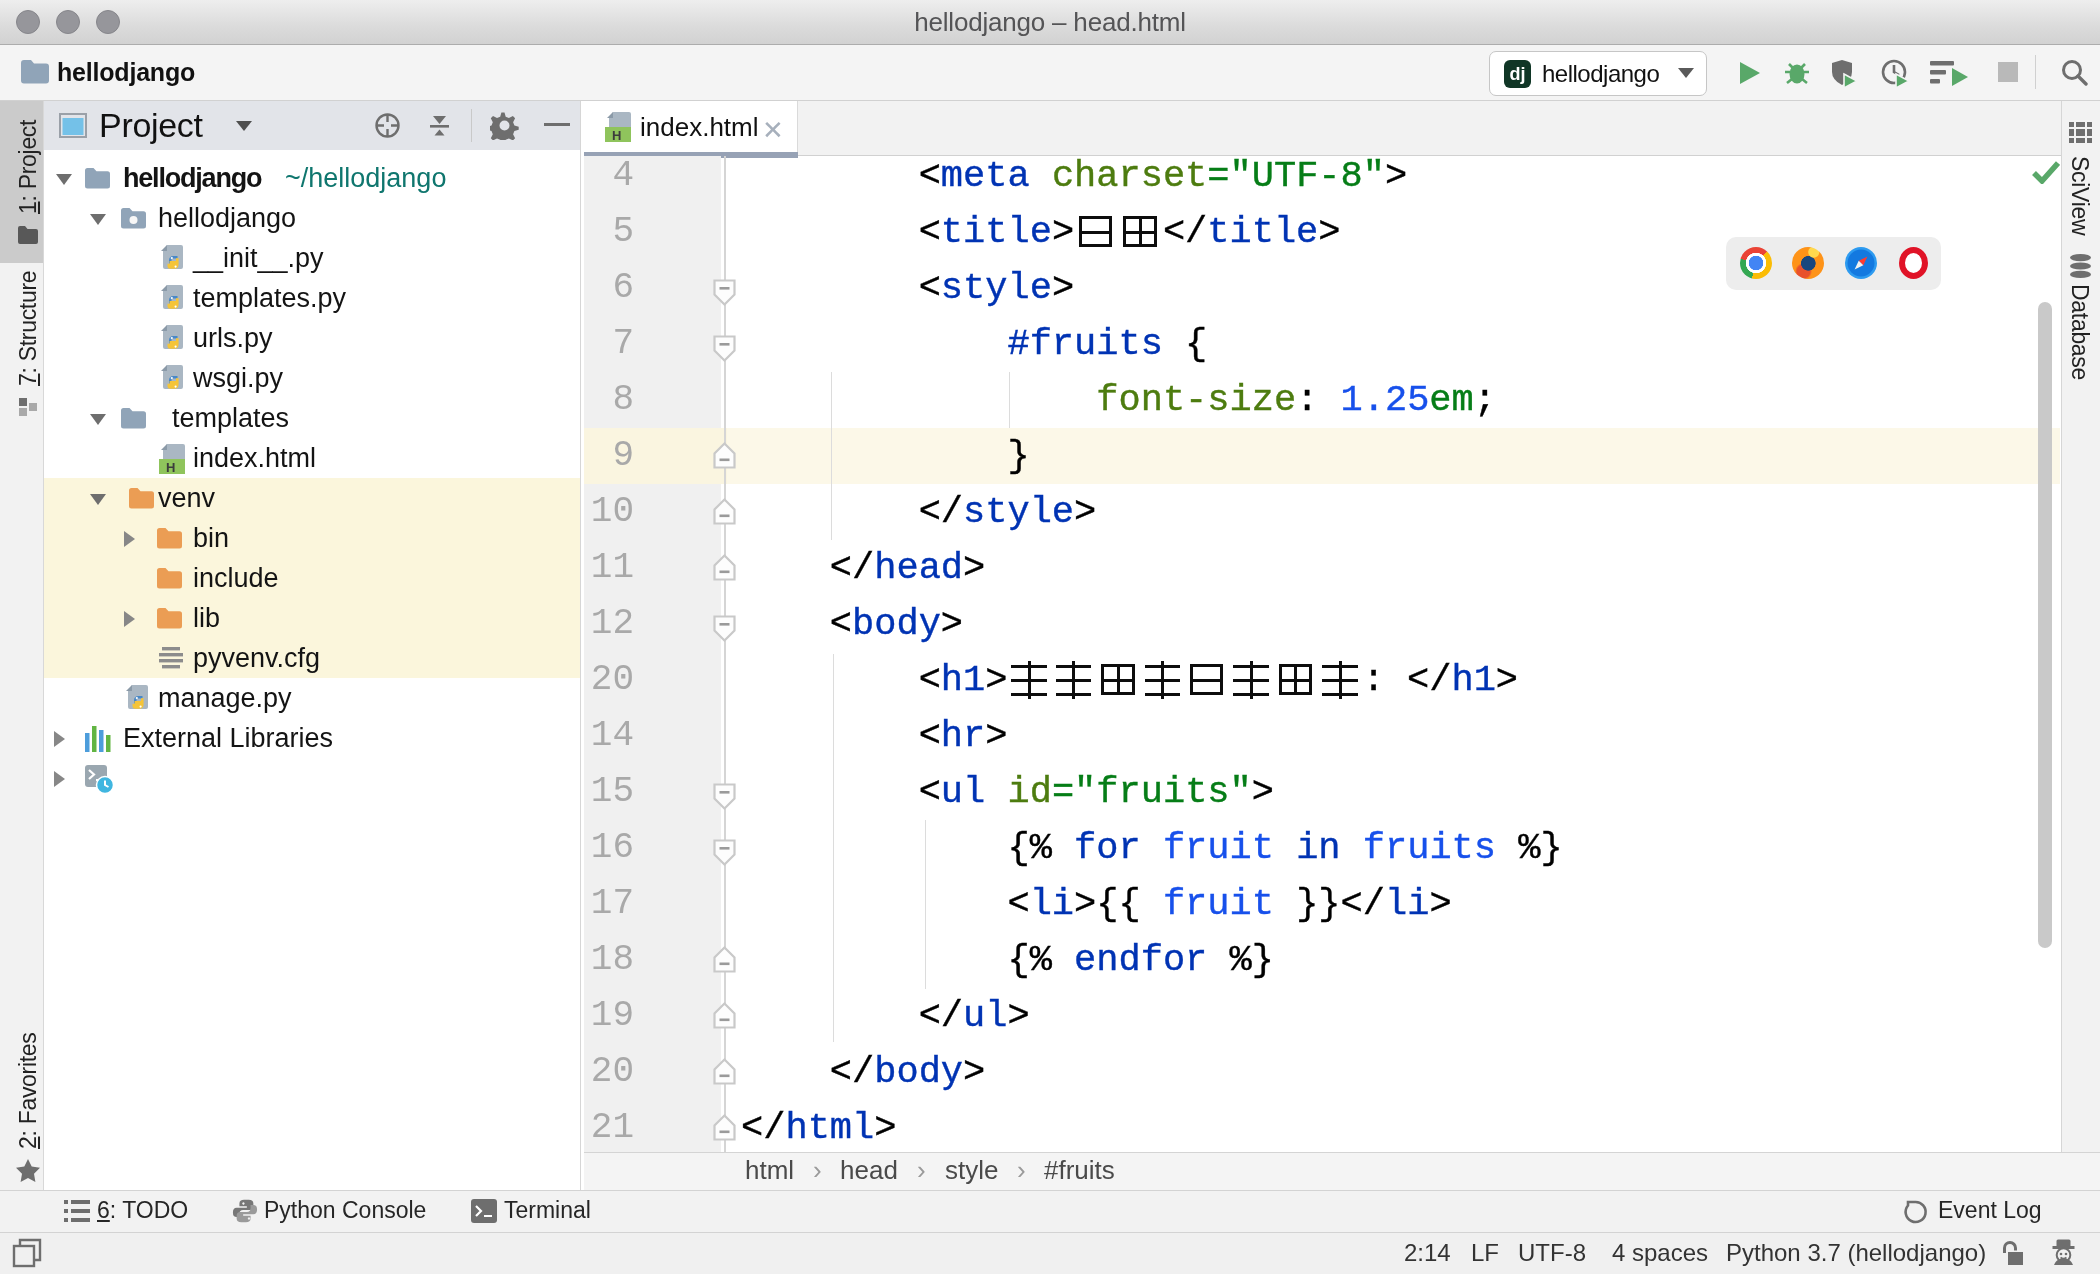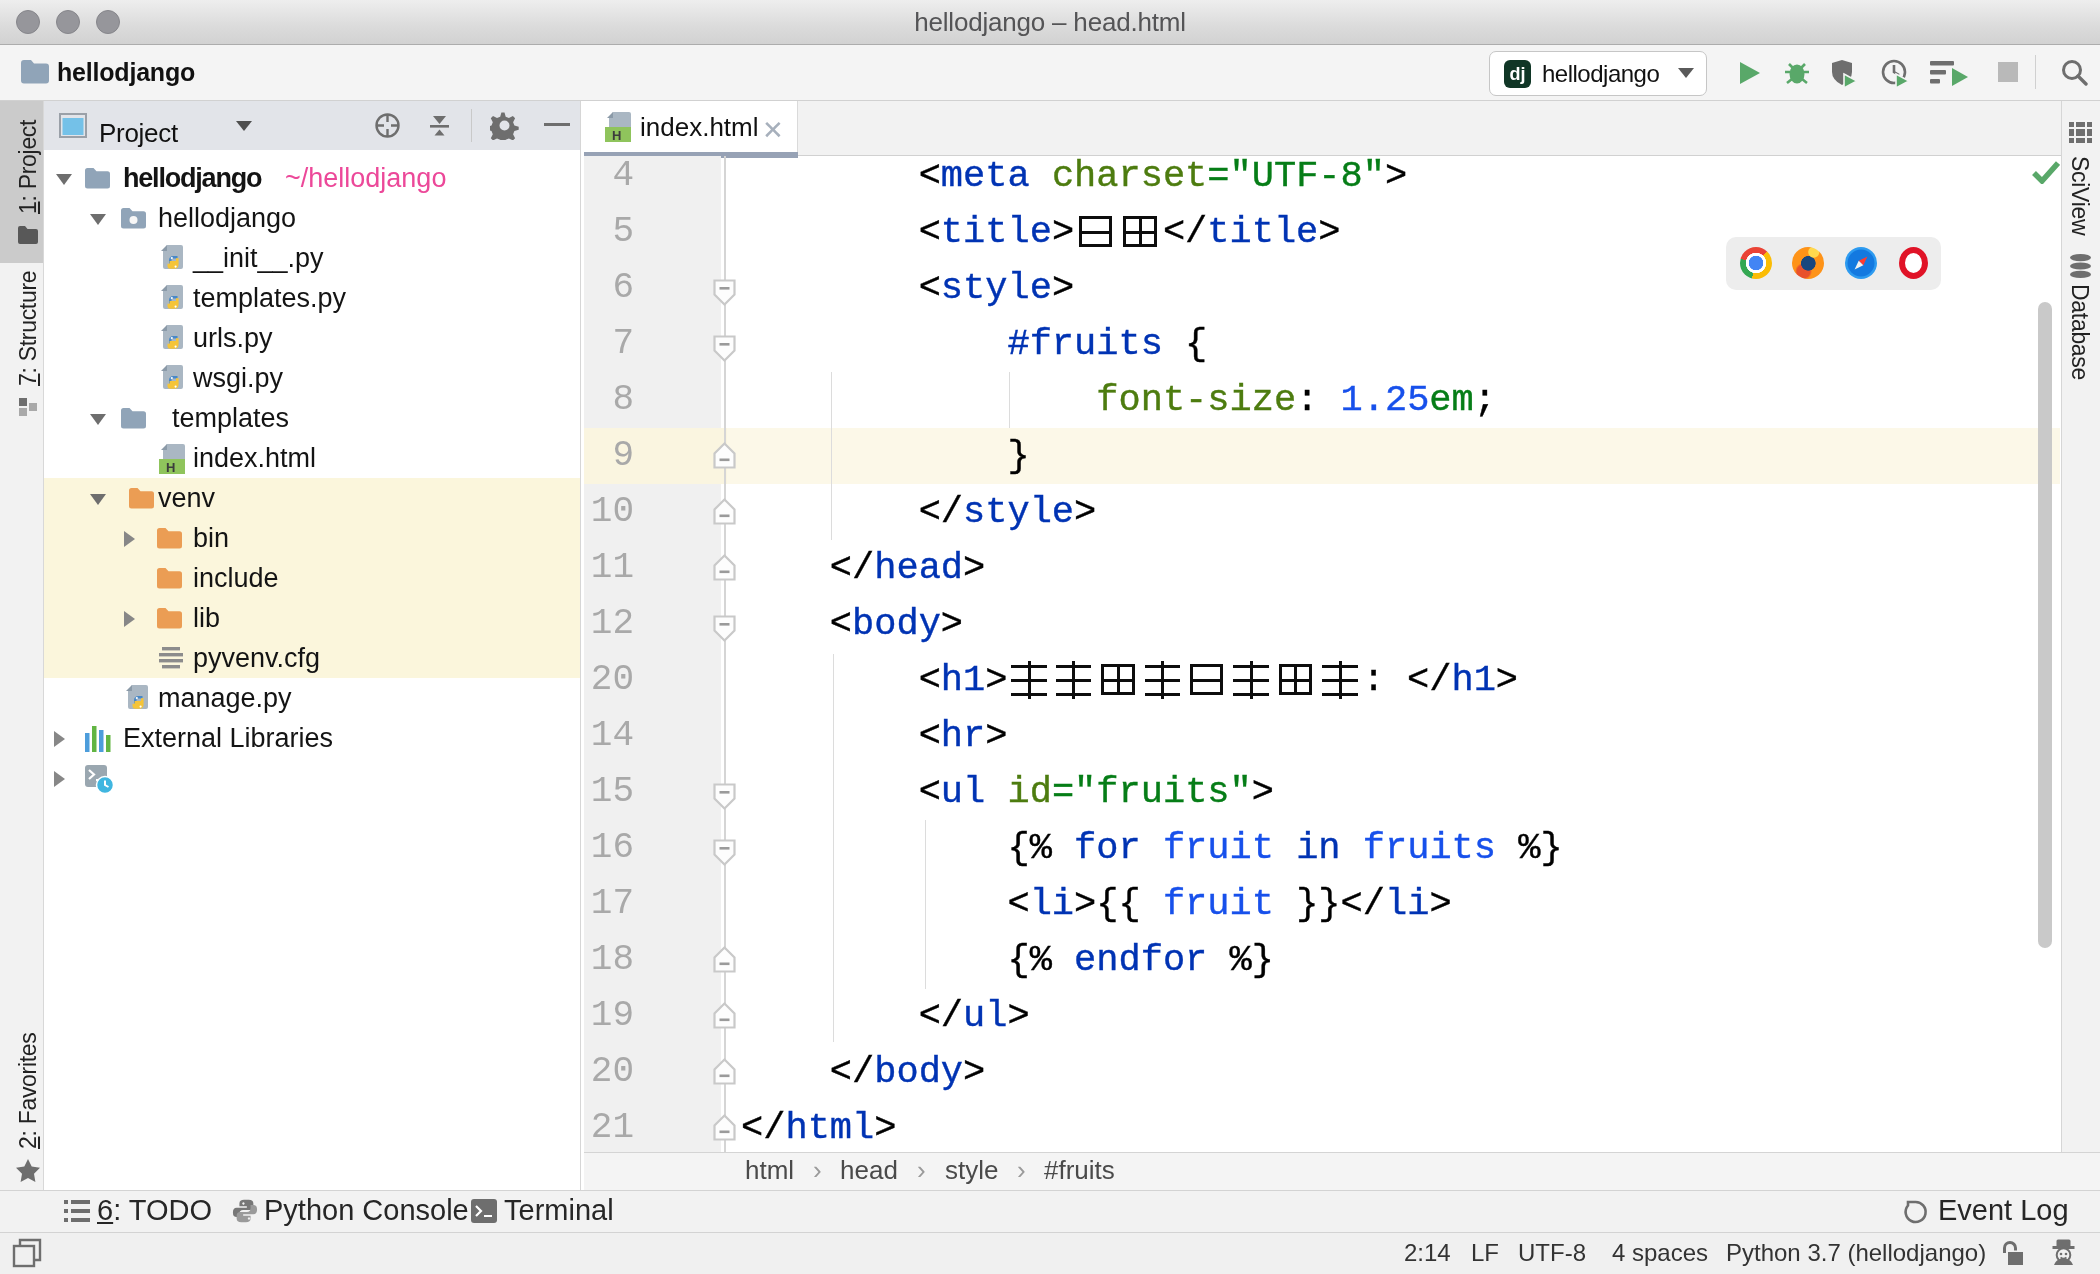--- a/index.html
+++ b/index.html
@@ -21,26 +21,26 @@
 
 #lstripe{left:0;top:101px;width:44px;height:1089px;background:#f2f2f2;border-right:1px solid #d8d8d8}
 #lactive{left:0;top:101px;width:43px;height:162px;background:#cbcbcb}
 .vrot{position:absolute;transform:rotate(-90deg);transform-origin:left top;white-space:nowrap;display:flex;align-items:center;gap:9px;height:44px}
 .vrot span{font-size:23px;letter-spacing:-0.3px;color:#222}
 .vrot u{text-decoration:underline}
 .rrot{position:absolute;transform:rotate(90deg);transform-origin:left top;white-space:nowrap;font-size:23px;letter-spacing:-0.3px;color:#222}
 
 #ppanel{left:44px;top:101px;width:537px;height:1089px;background:#fff;border-right:1px solid #d6d6d6}
 #phead{left:44px;top:101px;width:536px;height:49px;background:#e2e4e9}
-#phead .pt{position:absolute;left:55px;top:8px;height:49px;line-height:48px;font-size:26px;letter-spacing:-0.3px;color:#111}
+#phead .pt{position:absolute;left:55px;top:0;height:49px;line-height:48px;font-size:34px;letter-spacing:-0.3px;color:#111}
 #phead .pa{position:absolute;left:192px;top:20px;width:0;height:0;border:8.5px solid transparent;border-top:10.5px solid #4f4f4f}
 #tsel{left:44px;top:478px;width:536px;height:200px;background:#fbf6dc}
 .trow{position:absolute;height:40px;width:536px}
 .trow .lbl{position:absolute;top:0;height:40px;line-height:40px;font-size:27px;color:#141414;white-space:nowrap}
-.trow .pathl{color:#ec4899}
+.trow .pathl{color:#0f766e}
 .chev{position:absolute;top:13px;width:0;height:0}
 .chev.d{border:8px solid transparent;border-top:11px solid #6e6e6e;margin-top:3px}
 .chev.r{border:8px solid transparent;border-left:11px solid #878787;margin-left:4px}
 
 #tabbar{left:584px;top:101px;width:1516px;height:55px;background:#f2f2f2;border-bottom:1px solid #d1d1d1}
 #tab1{left:584px;top:101px;width:214px;height:55px;background:#fff;border-right:1px solid #dadada}
 #tabu{left:584px;top:152px;width:214px;height:6px;background:#97a2b5}
 #tab1 .tn{position:absolute;left:56px;top:0;height:53px;line-height:53px;font-size:26px;color:#111}
 #tab1 .tx{position:absolute;left:178px;top:14px;font-size:26px;color:#a7b0bc}
 #gutter{left:584px;top:156px;width:137px;height:996px;background:#f0f0f0}
@@ -70,21 +70,21 @@
 .ffx{border-radius:50%;background:radial-gradient(circle at 68% 16%,#ffd84d 0 5px,rgba(0,0,0,0) 6px),radial-gradient(circle at 51% 51%,#17477e 0 7px,rgba(0,0,0,0) 7.6px),radial-gradient(circle at 36% 76%,#e8512c 0 6.5px,#fe9318 8.5px 16px)}
 .op{border-radius:50%;border:6.8px solid #e01327;background:#fff;width:29px!important;height:32px;margin-left:1px}
 
 #rstripe{left:2061px;top:101px;width:39px;height:1089px;background:#f2f2f2;border-left:1px solid #d6d6d6}
 
 #bcrumbs{left:584px;top:1152px;width:1516px;height:38px;background:#f4f4f4;border-top:1px solid #d4d4d4}
 .bc{position:absolute;top:1152px;height:37px;line-height:37px;font-size:26px;color:#4a4a4a}
 .bsep{color:#9a9a9a}
 #todobar{left:0;top:1190px;width:2100px;height:42px;background:#f2f2f2;border-top:1px solid #d3d3d3}
 #statusbar{left:0;top:1232px;width:2100px;height:42px;background:#f0f0f0;border-top:1px solid #d3d3d3}
-.bbtxt{position:absolute;height:42px;line-height:41px;font-size:29px;color:#262626;white-space:nowrap}
+.bbtxt{position:absolute;height:42px;line-height:41px;font-size:23px;color:#262626;white-space:nowrap}
 .sbtxt{position:absolute;height:42px;line-height:41px;font-size:24px;color:#333;white-space:nowrap}
 </style>
 </head>
 <body>
 <div class="ab" id="titlebar">
   <div class="tl" style="left:16px"></div>
   <div class="tl" style="left:56px"></div>
   <div class="tl" style="left:96px"></div>
 </div>
 <div class="ab" id="wtitle">hellodjango – head.html</div>

